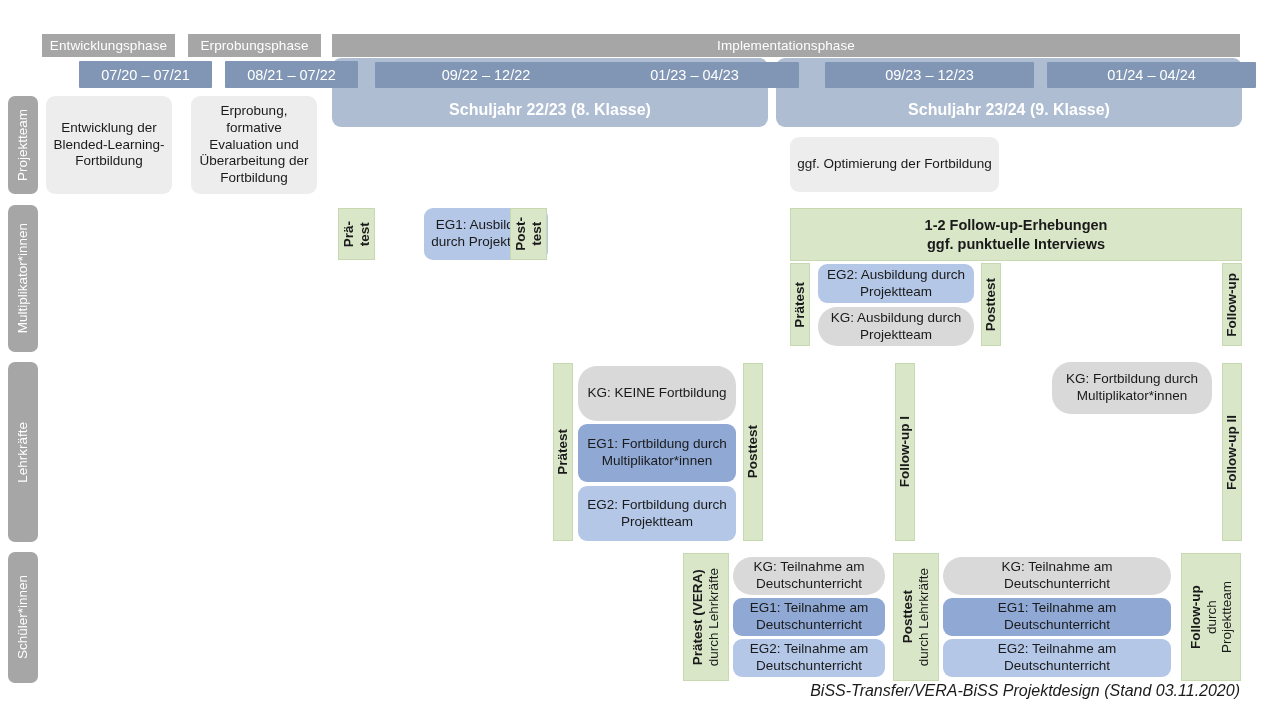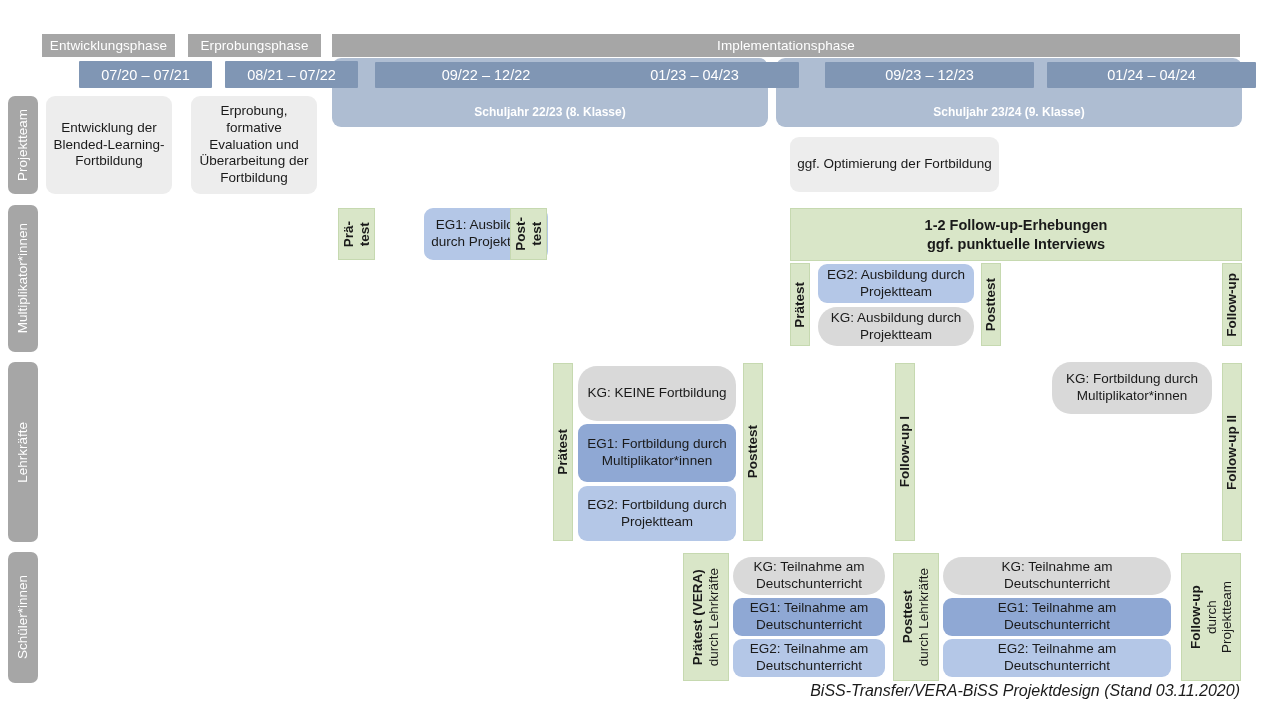--- a/index.html
+++ b/index.html
@@ -30,21 +30,21 @@
     background:#8096b4;color:#ffffff;border-radius:1px;
     display:flex;align-items:center;justify-content:center;
     font-size:14.5px;
     margin-left:37px;
   }
   .year-band{
     background:#aebdd2;border-radius:9px;
   }
   .year-band .yl{
     position:absolute;left:0;right:0;bottom:8px;text-align:center;
-    color:#ffffff;font-weight:bold;font-size:12px;
+    color:#ffffff;font-weight:bold;font-size:16px;
   }
   .card{
     border-radius:9px;display:flex;align-items:center;justify-content:center;
     text-align:center;font-size:13.5px;line-height:1.25;padding:17px 6px;
   }
   .c-grey{background:#ededed;}
   .c-grey2{background:#d9d9d9;border-radius:19px;}
   .c-eg1{background:#8fa8d4;}
   .c-eg2{background:#b4c7e7;}
   .c-mult{background:#b4c7e7;}

